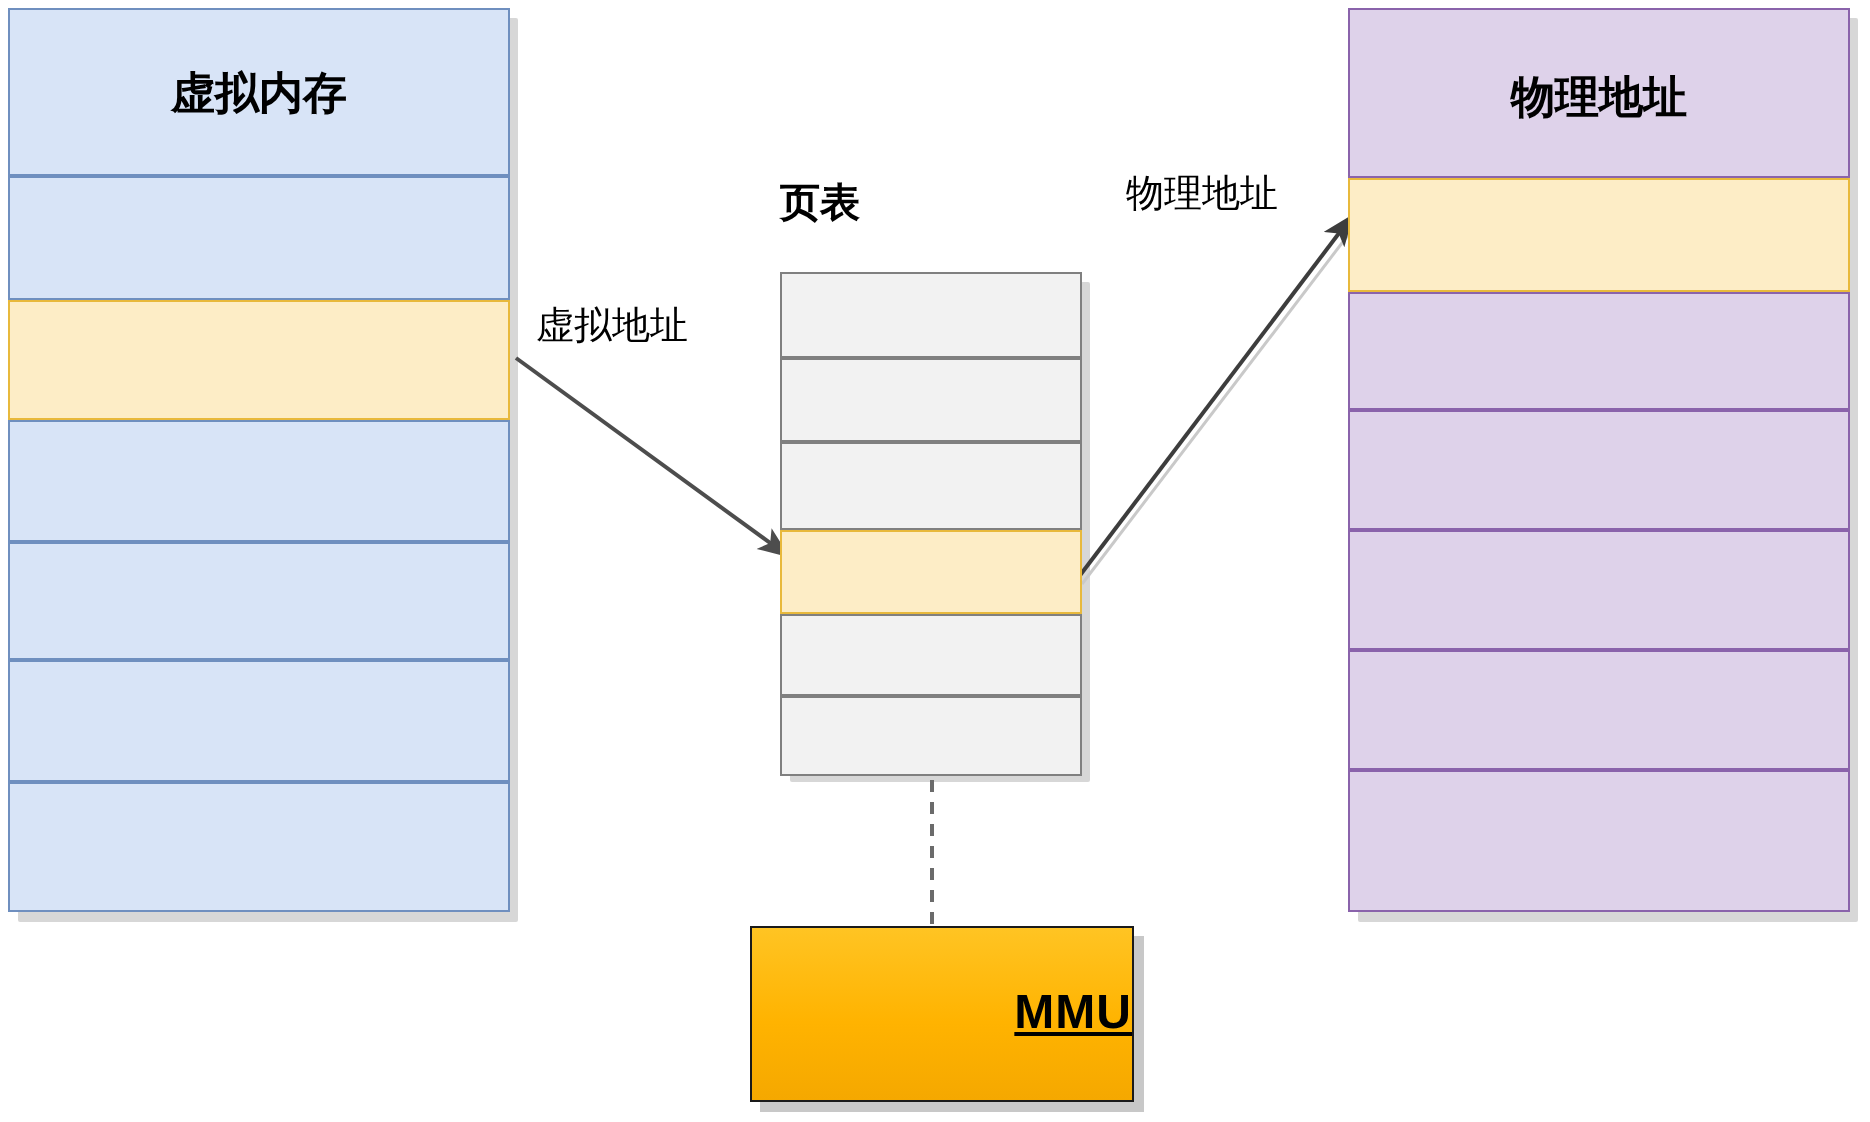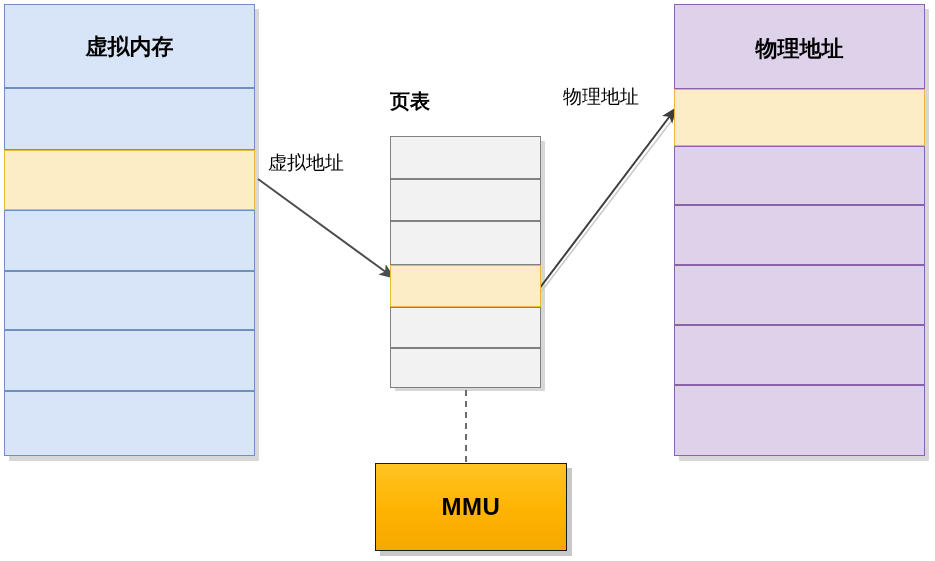--- a/index.html
+++ b/index.html
@@ -92,21 +92,22 @@
     background: #9a9a9a;
     opacity: .55;
   }
   .mmu-box {
     position: absolute;
     box-sizing: border-box;
     background: linear-gradient(180deg, #ffc423 0%, #ffb300 55%, #f5a800 100%);
     border: 1.6px solid #1a1a1a;
     display: flex;
     align-items: center;
-    justify-content: center;
+    justify-content: flex-end;
+    text-decoration: underline;
   }
   .mmu-label {
     font-weight: bold;
     color: #000000;
     letter-spacing: .5px;
   }
 
   svg.overlay {
     position: absolute;
     left: 0;

